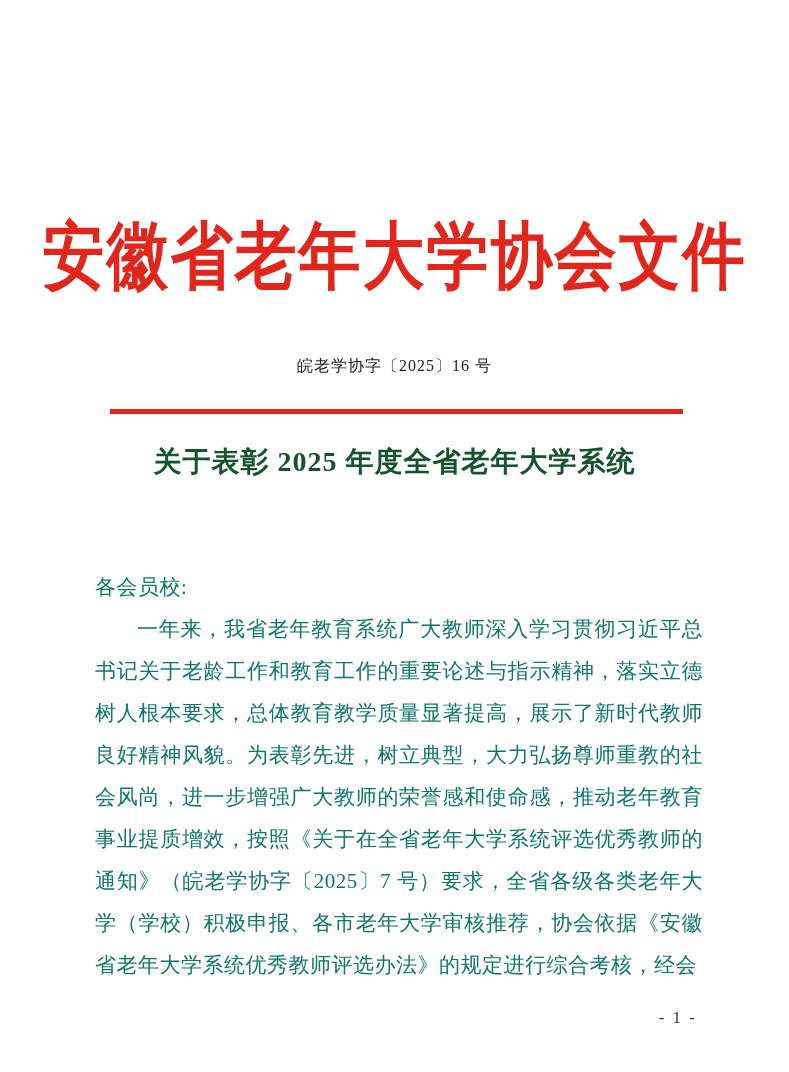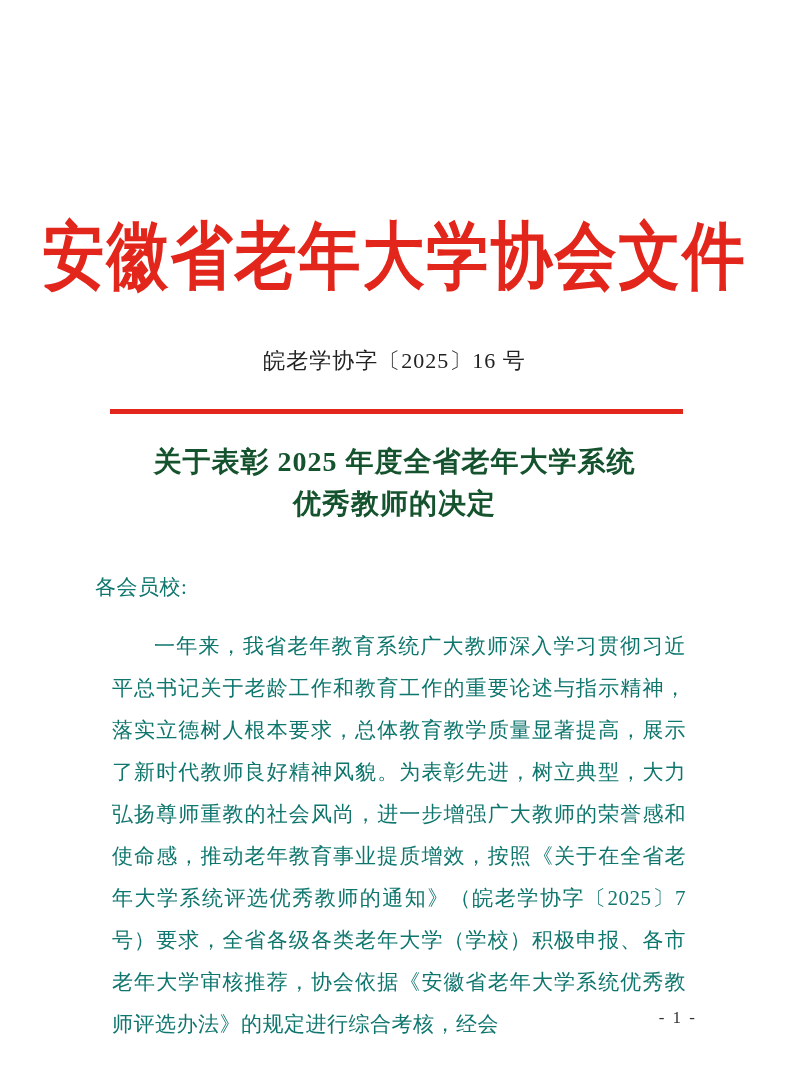--- a/index.html
+++ b/index.html
@@ -27,25 +27,25 @@
     font-weight: bold;
     letter-spacing: 2px;
     color: var(--accent, #e2261b);
     transform: scaleY(1.18);
     transform-origin: top center;
     white-space: nowrap;
   }
   
   .doc-number {
     position: absolute;
-    top: 346px;
+    top: 356px;
     left: 0;
     right: 0;
     text-align: center;
-    font-size: 22px;
+    font-size: 16px;
     letter-spacing: 1px;
     color: #222222;
   }
   
   .red-rule {
     position: absolute;
     top: 409px;
     left: 110px;
     width: 573px;
     height: 5px;
@@ -73,21 +73,21 @@
     font-size: 21px;
     line-height: 42px;
     letter-spacing: 0.5px;
     text-align: justify;
     color: #0f766e;
   }
   .body-text .salutation {
     text-align: left;
   }
   .body-text .paragraph {
-    margin: 17px;
+    margin: 0;
     text-indent: 2em;
   }
   
   .page-number {
     position: absolute;
     top: 1008px;
     right: 92px;
     font-size: 17px;
     letter-spacing: 2px;
     color: #333333;
@@ -100,21 +100,20 @@
 <div class="page">
 
   <div class="org-title">安徽省老年大学协会文件</div>
 
   <div class="doc-number">皖老学协字〔2025〕16 号</div>
 
   <div class="red-rule"></div>
 
   <div class="doc-title">
     <div>关于表彰 2025 年度全省老年大学系统</div>
-    <div>优秀教师的决定</div>
   </div>
 
   <div class="body-text">
     <div class="salutation">各会员校:</div>
     <p class="paragraph">一年来，我省老年教育系统广大教师深入学习贯彻习近平总书记关于老龄工作和教育工作的重要论述与指示精神，落实立德树人根本要求，总体教育教学质量显著提高，展示了新时代教师良好精神风貌。为表彰先进，树立典型，大力弘扬尊师重教的社会风尚，进一步增强广大教师的荣誉感和使命感，推动老年教育事业提质增效，按照《关于在全省老年大学系统评选优秀教师的通知》（皖老学协字〔2025〕7 号）要求，全省各级各类老年大学（学校）积极申报、各市老年大学审核推荐，协会依据《安徽省老年大学系统优秀教师评选办法》的规定进行综合考核，经会</p>
   </div>
 
   <div class="page-number">- 1 -</div>
 
 </div>

